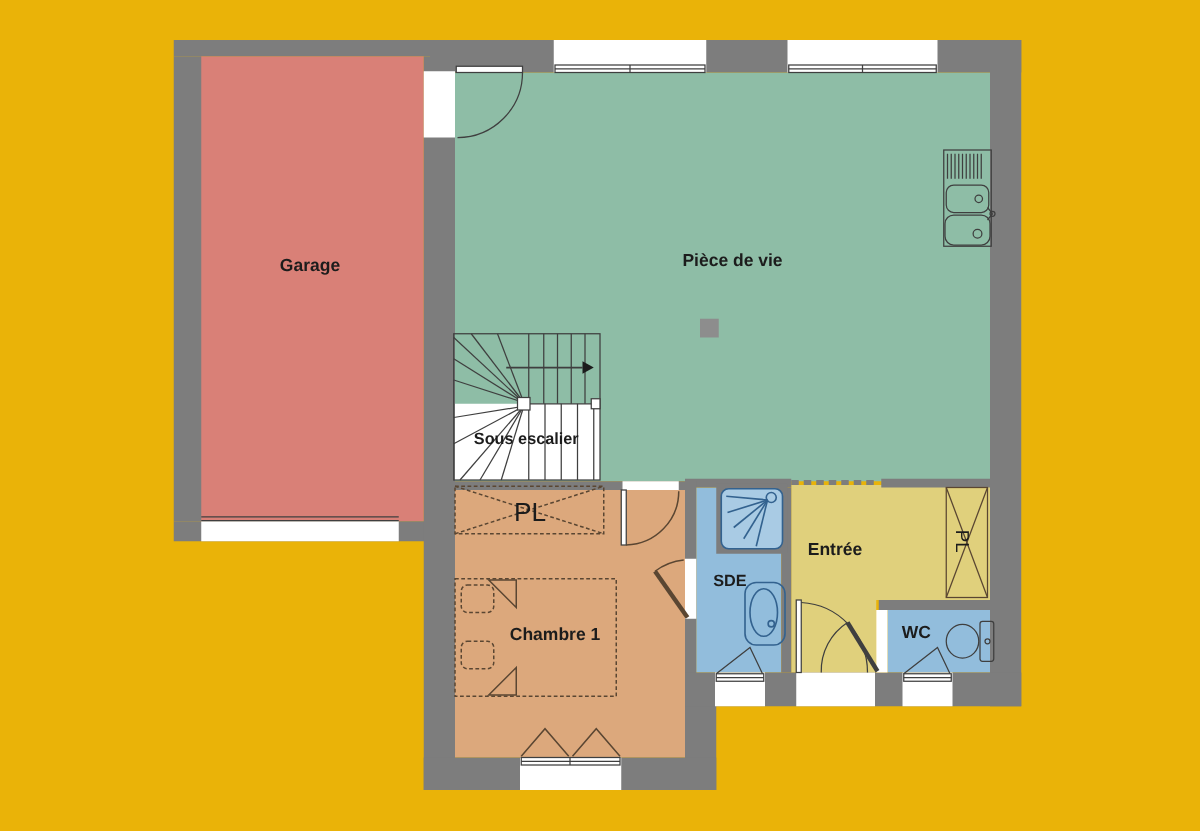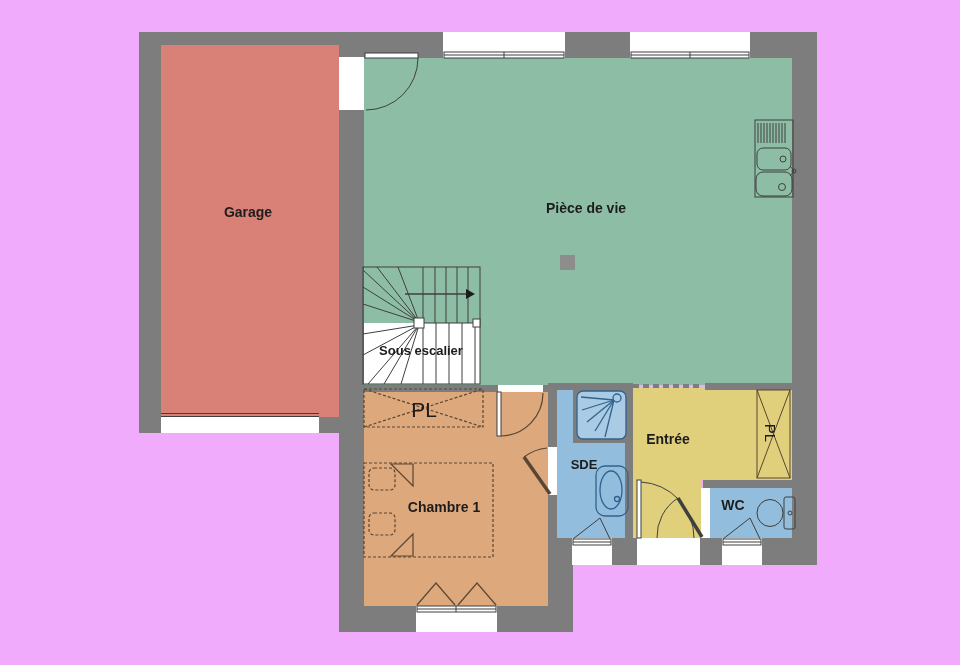--- a/index.html
+++ b/index.html
@@ -1,16 +1,16 @@
 <!DOCTYPE html>
 <html style="--room-garage: #d98077; --room-living: #8ebda6; --room-under-stairs: #ffffff; --room-closet-bedroom: #dca87c; --room-bedroom: #dca87c; --room-shower-room: #92bddc; --room-entrance: #e0d07c; --room-closet-entrance: #e0d07c; --room-wc: #92bddc; --wall: #7d7d7d; --shower_tray: #a9cbe4; --fixture_blue: #33628f; --door_dark: #3f3f3f; --furniture_brown: #5a4632; --garage_door: #6e3a35; --post: #8d8d8d;"><head>
 <meta charset="utf-8">
 <style>
   html,body{margin:0;padding:0;background:#fff;}
-  #stage{position:relative;width:960px;height:665px;background:#f0abfc;overflow:hidden;font-family:"Liberation Sans",sans-serif;}
+  #stage{position:relative;width:960px;height:665px;background:#eab308;overflow:hidden;font-family:"Liberation Sans",sans-serif;}
   #plan{position:absolute;left:0;top:0;}
   .lbl{font-family:"Liberation Sans",sans-serif;font-weight:bold;fill:#1c1c1c;}
   .lbl-lg{font-size:14px;}
   .lbl-sm{font-size:13px;}
   .lbl-pl{font-family:"Liberation Sans",sans-serif;font-weight:normal;font-size:21px;fill:#1c1c1c;}
   .lbl-pl2{font-family:"Liberation Sans",sans-serif;font-weight:normal;font-size:15px;fill:#1c1c1c;}
   .wall{fill:var(--wall,#7d7d7d);}
   .open{fill:#ffffff;}
   .thin{stroke:var(--door_dark,#3f3f3f);stroke-width:1;fill:none;}
   .sash{stroke:var(--door_dark,#3f3f3f);stroke-width:1;fill:#ffffff;}

